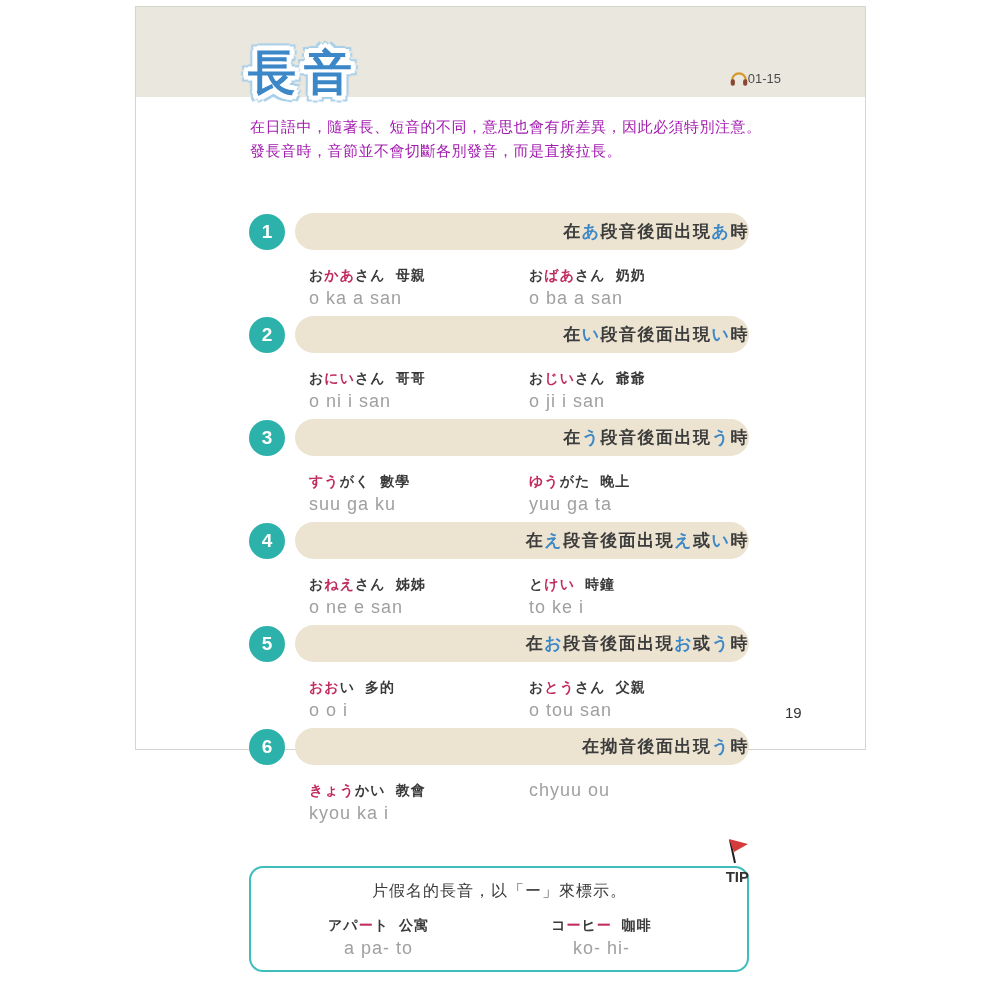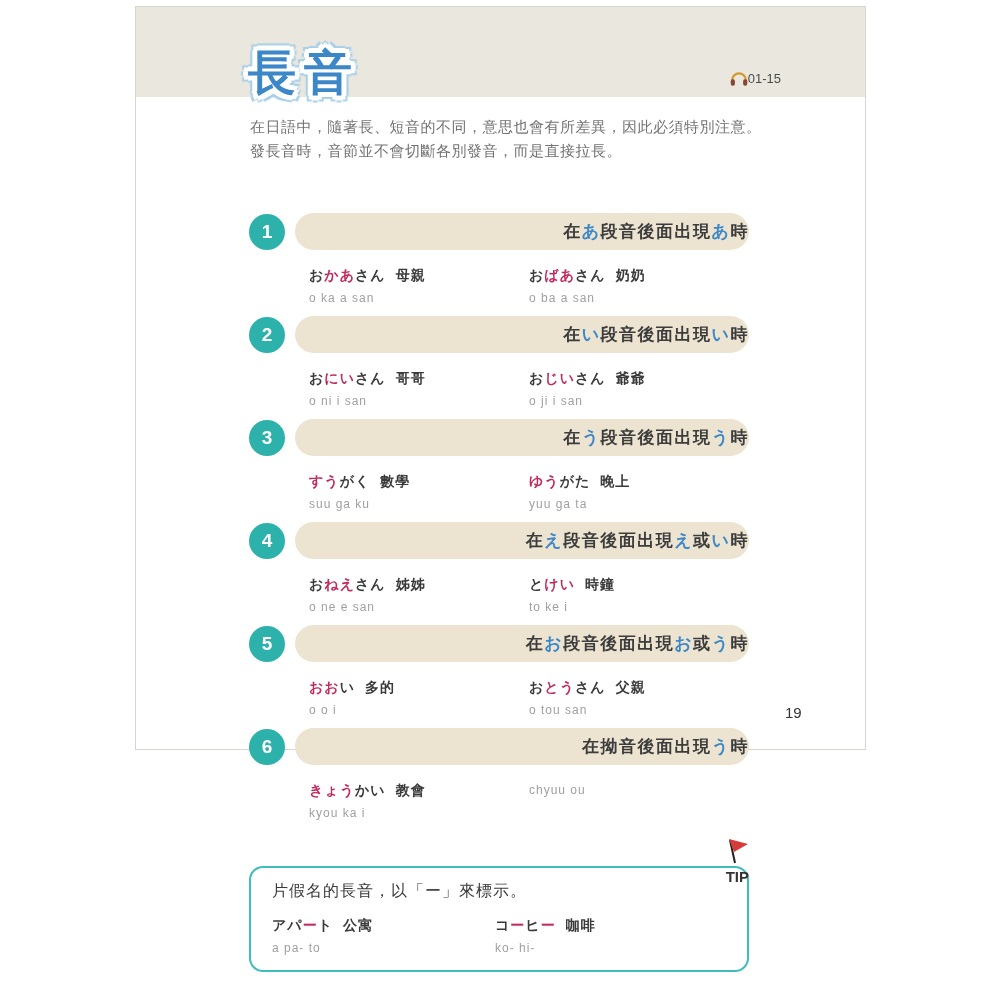--- a/index.html
+++ b/index.html
@@ -26,21 +26,21 @@
       -5px 0 0 #fff, 5px 0 0 #fff, 0 -5px 0 #fff, 0 5px 0 #fff,
       -6px -6px 1px #a8cfe9, 6px -6px 1px #a8cfe9, -6px 6px 1px #a8cfe9, 6px 6px 1px #a8cfe9,
       -7px 0 1px #a8cfe9, 7px 0 1px #a8cfe9, 0 -7px 1px #a8cfe9, 0 7px 1px #a8cfe9;
   }
   .audio-row{
     position:absolute;right:84px;top:64px;display:flex;align-items:center;gap:0;
     font-size:13px;color:#4c4c4c;
   }
   .intro{
     position:absolute;left:114px;top:108px;
-    font-size:15px;color:#737373;line-height:24px;letter-spacing:0.5px;
+    font-size:15px;color:#a21caf;line-height:24px;letter-spacing:0.5px;
   }
   .sections{
     position:absolute;left:113px;top:206px;width:500px;
   }
   .section{margin-bottom:10px;}
   .sec-head{display:flex;align-items:center;}
   .sec-num{
     width:36px;height:36px;border-radius:50%;flex:none;
     background:var(--badge-teal,#2cb2aa);color:#fff;
     font-weight:bold;font-size:19px;
@@ -51,27 +51,27 @@
     flex:1;height:37px;background:var(--bar-beige,#ece4d1);
     border-radius:19px;line-height:37px;padding-left:28px;box-sizing:border-box;
     font-size:17px;font-weight:600;color:#3c3c3c;letter-spacing:1.5px;text-align:right;
   }
   .c-blue{color:var(--accent-blue,#3b87c8);}
   .c-red{color:var(--accent-red,#c12a5e);}
   .examples{display:flex;margin:14px 0 0 60px;}
   .example{width:220px;flex:none;}
   .ex-line{font-size:14px;font-weight:700;color:#3a3a3a;line-height:23px;letter-spacing:1px;}
   .ex-meaning{margin-left:10px;}
-  .ex-romaji{font-size:12px;color:#a0a0a0;margin-top:4px;letter-spacing:1px;line-height:15px;}
+  .ex-romaji{font-size:18px;color:#a0a0a0;margin-top:4px;letter-spacing:1px;line-height:15px;}
   .tip{margin-top:16px;}
   .tip-head{display:flex;align-items:flex-end;gap:4px;height:26px;flex-direction:column;}
   .tip-label{font-size:15px;font-weight:bold;color:#333;}
   .tip-box{
     margin-top:3px;border:2px solid var(--tip-teal,#3fbcbc);
-    border-radius:14px;padding:13px 20px 14px 21px;background:#fff;
+    border-radius:14px;padding:13px 20px 14px 21px;background:#fff;text-align:center;
   }
   .tip-text{font-size:16px;color:#3a3a3a;letter-spacing:1px;}
   .tip-box .examples{margin:12px 0 0 0;gap:10px;}
   .tip-box .example{width:213px;}
   .page-num{
     position:absolute;left:649px;bottom:28px;
     font-size:15px;color:#333;
   }
 </style>
 </head>

